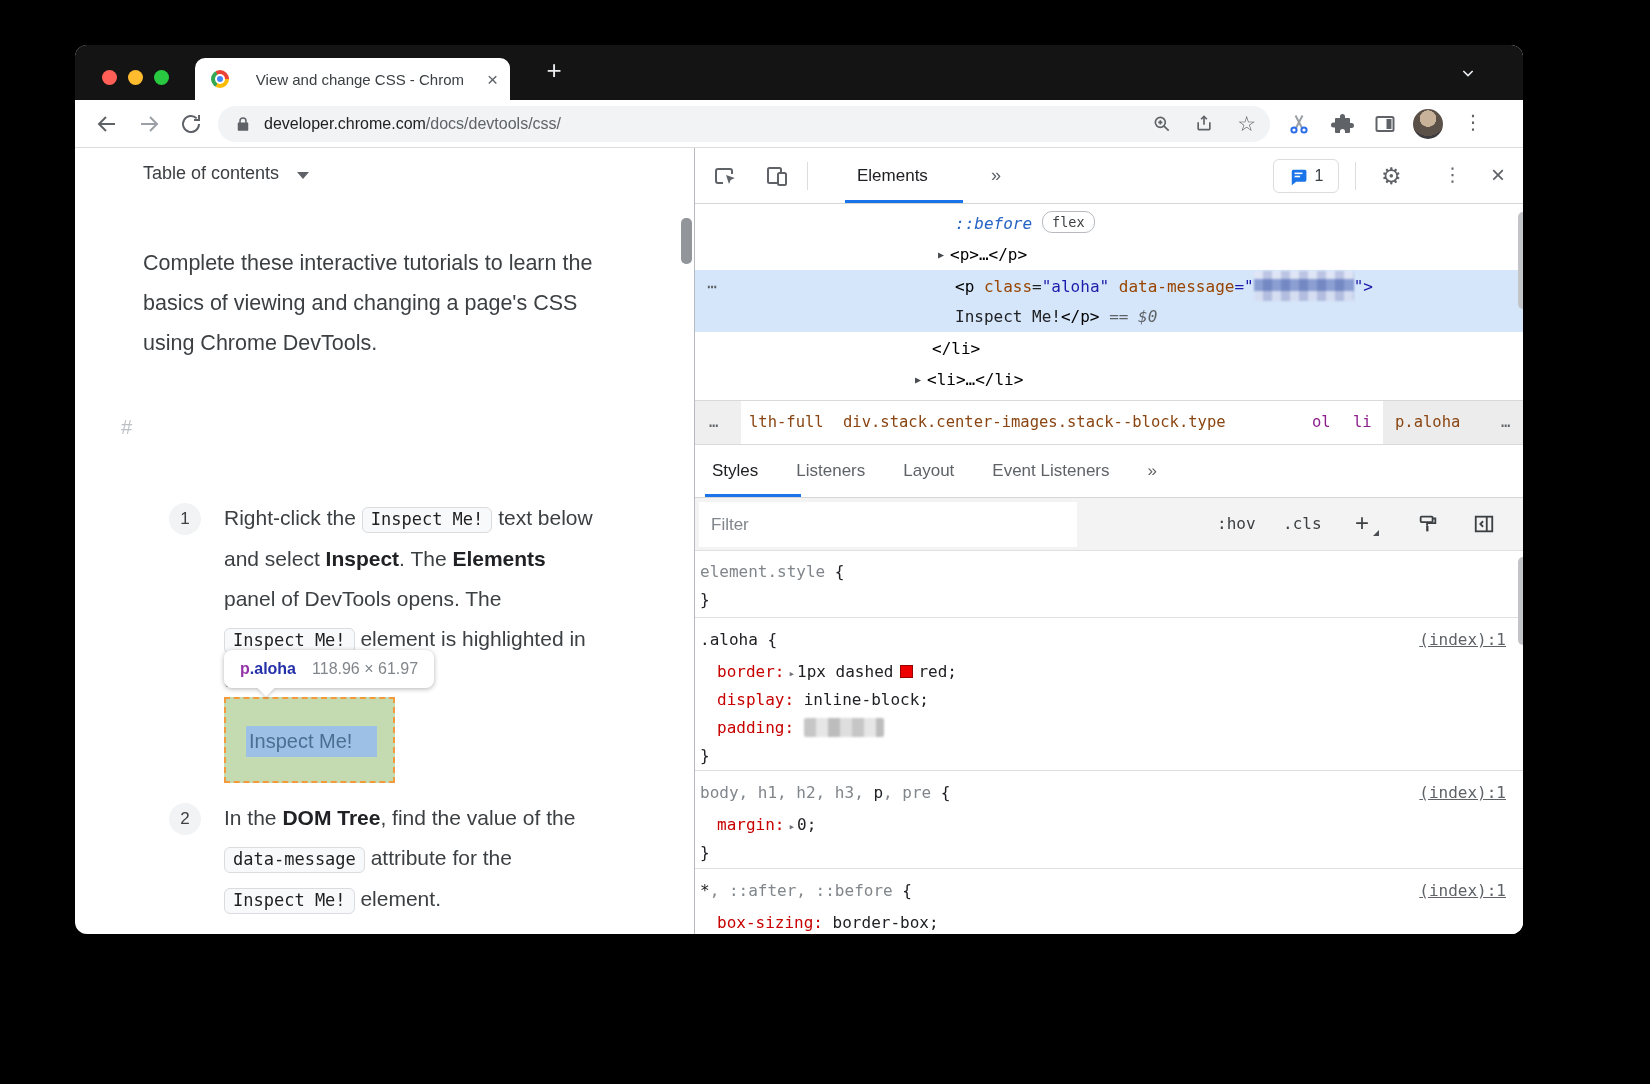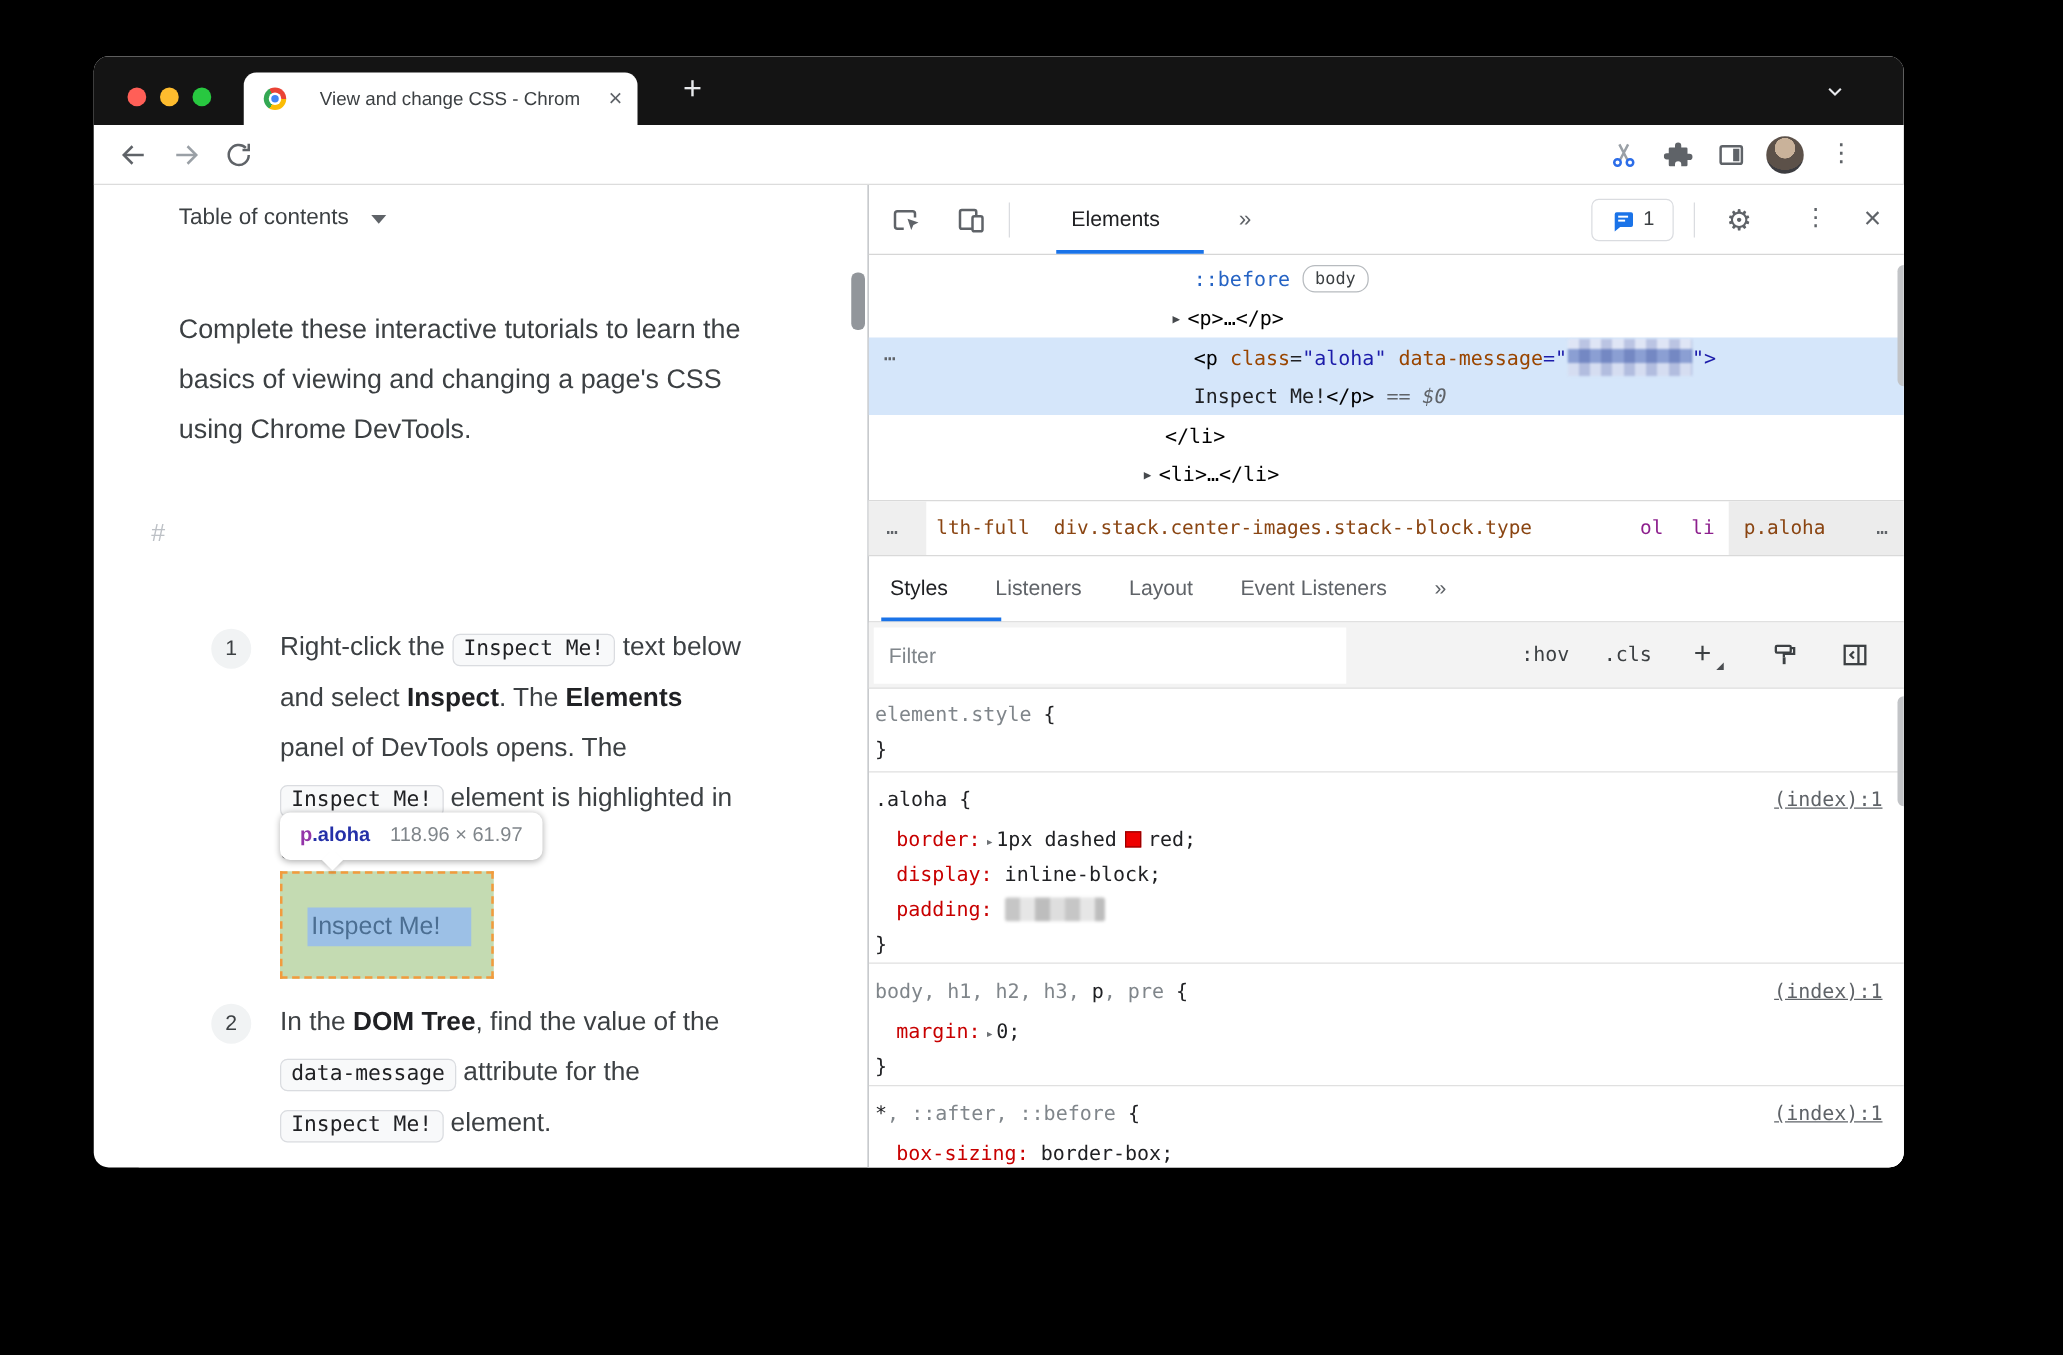--- a/index.html
+++ b/index.html
@@ -84,21 +84,21 @@
   .issues .cnt { font-size:16px; color:#3c4043; }
   .gear { position:absolute; left:686px; top:0; line-height:56px; font-size:23px; color:#5f6368; }
   .dt-dots { position:absolute; left:748px; top:0; line-height:54px; font-size:19px; color:#5f6368; }
   .dt-close { position:absolute; left:796px; top:0; line-height:54px; font-size:24px; color:#5f6368; }
 
   .dom { position:absolute; left:0; top:56px; width:100%; height:196px; font-family:"DejaVu Sans Mono", monospace;
          font-size:16px; color:#202124; }
   .dom-row { position:absolute; white-space:pre; line-height:31px; height:31px; }
   .arrow { color:#46494d; font-size:10px; margin-right:6px; vertical-align:2px; }
   .tag { color:#000000; } .attr { color:#994500; } .val { color:#1c1caa; }
-  .pseudo { color:#2563c4; }
+  .pseudo { color:#2563c4;font-style:italic; }
   .flexpill { display:inline-block; margin-left:10px; border:1px solid #b7bbbf; border-radius:10px;
               padding:0 9px; font-size:13.5px; line-height:20px; color:#3c4043; background:#fff; vertical-align:2px; }
   .dom-sel { position:absolute; left:0; right:12px; top:66px; height:62px; background:#d5e6fa; }
   .dom-sel .more-dots { position:absolute; left:12px; top:3px; color:#5f6368; letter-spacing:1px; line-height:28px;}
   .dim { color:#5f6368; } .dollar { color:#5f6368; font-style:italic; }
   .blur-dom { display:inline-block; width:100px; height:30px; vertical-align:-9px; border-radius:2px;
     background:linear-gradient(180deg,#dfe5f5 0 28%,#8b9fd3 28% 66%,#d5ddf1 66%),
                repeating-linear-gradient(90deg, rgba(255,255,255,.35) 0 9px, rgba(90,110,180,.25) 9px 18px);
     background-blend-mode:multiply; filter:blur(1px); }
   .sb-thumb { position:absolute; width:10px; border-radius:5px; background:#c2c4c7; left:823px; }
@@ -172,20 +172,37 @@
         </svg>
       <svg class="tb-icon" style="left:62px" viewBox="0 0 24 24" fill="none" stroke="#9aa0a6" stroke-width="2">
           <path d="M4 12h15"></path>
           <path d="M13 5l7 7-7 7"></path>
         </svg>
       <svg class="tb-icon" style="left:104px" viewBox="0 0 24 24" fill="none" stroke="#5f6368" stroke-width="2">
           <path d="M20 12a8 8 0 1 1-2.34-5.66"></path>
           <path d="M20 3v5h-5" fill="none"></path>
         </svg>
 
+      <div class="pill">
+        <svg class="abs" style="left:16px;top:9px;width:18px;height:18px" viewBox="0 0 24 24" fill="#5f6368">
+            <path d="M7 10V8a5 5 0 0 1 10 0v2h1a1 1 0 0 1 1 1v9a1 1 0 0 1-1 1H6a1 1 0 0 1-1-1v-9a1 1 0 0 1 1-1h1zm2 0h6V8a3 3 0 0 0-6 0v2z"></path>
+          </svg>
+        <div class="url"><span class="host">developer.chrome.com</span><span class="path">/docs/devtools/css/</span></div>
+        <svg class="abs" style="right:98px;top:8px;width:20px;height:20px" viewBox="0 0 24 24" fill="none" stroke="#5f6368" stroke-width="2">
+            <circle cx="10" cy="10" r="6"></circle>
+            <path d="M14.5 14.5L20 20"></path>
+            <path d="M7.5 10h5M10 7.5v5"></path>
+          </svg>
+        <svg class="abs" style="right:56px;top:7px;width:20px;height:20px" viewBox="0 0 24 24" fill="none" stroke="#5f6368" stroke-width="2">
+            <path d="M12 14V4"></path>
+            <path d="M8.5 7.5L12 4l3.5 3.5"></path>
+            <path d="M5 11v8a1 1 0 0 0 1 1h12a1 1 0 0 0 1-1v-8"></path>
+          </svg>
+        <span class="abs" style="right:14px;top:0;line-height:36px;font-size:21px;color:#5f6368">☆</span>
+      </div>
 
       <svg class="tb-icon" style="left:1212px" viewBox="0 0 24 24">
           <path d="M9 16L15.5 3.5M15 16L8.5 3.5" stroke="#9aa0a6" stroke-width="2" fill="none"></path>
           <circle cx="7" cy="18" r="2.6" fill="none" stroke="#2c6de8" stroke-width="2"></circle>
           <circle cx="17" cy="18" r="2.6" fill="none" stroke="#2c6de8" stroke-width="2"></circle>
         </svg>
       <svg class="tb-icon" style="left:1256px" viewBox="0 0 24 24" fill="#5f6368">
           <path d="M20.5 11H19V7a1 1 0 0 0-1-1h-4V4.5a2.5 2.5 0 1 0-5 0V6H5a1 1 0 0 0-1 1v3.5H2.5a2.5 2.5 0 1 0 0 5H4V20a1 1 0 0 0 1 1h4v-1.5a2.5 2.5 0 1 1 5 0V21h4a1 1 0 0 0 1-1v-4h1.5a2.5 2.5 0 1 0 0-5z"></path>
         </svg>
       <svg class="tb-icon" style="left:1298px" viewBox="0 0 24 24">
@@ -253,21 +270,21 @@
               </svg>
             <span class="cnt">1</span>
           </div>
           <div class="vsep" style="left:660px"></div>
           <div class="gear">⚙</div>
           <div class="dt-dots">⋮</div>
           <div class="dt-close">×</div>
         </div>
 
         <div class="dom">
-          <div class="dom-row" style="left:260px;top:4px"><span class="pseudo">::before</span><span class="flexpill">body</span></div>
+          <div class="dom-row" style="left:260px;top:4px"><span class="pseudo">::before</span><span class="flexpill">flex</span></div>
           <div class="dom-row" style="left:243px;top:35px"><span class="arrow">▶</span><span class="tag">&lt;p&gt;…&lt;/p&gt;</span></div>
 
           <div class="dom-sel">
             <div class="more-dots mono">⋯</div>
             <div class="dom-row" style="left:260px;top:1px"><span class="tag">&lt;p</span><span> </span><span class="attr">class</span><span>=</span><span class="val">"aloha"</span><span> </span><span class="attr">data-message</span><span class="val">="</span><span class="blur-dom"></span><span class="val">"&gt;</span></div>
             <div class="dom-row" style="left:260px;top:31px"><span>Inspect Me!</span><span class="tag">&lt;/p&gt;</span><span class="dim"> </span><span class="dim">==</span><span class="dim"> </span><span class="dollar">$0</span></div>
           </div>
 
           <div class="dom-row" style="left:237px;top:129px"><span class="tag">&lt;/li&gt;</span></div>
           <div class="dom-row" style="left:220px;top:160px"><span class="arrow">▶</span><span class="tag">&lt;li&gt;…&lt;/li&gt;</span></div>

